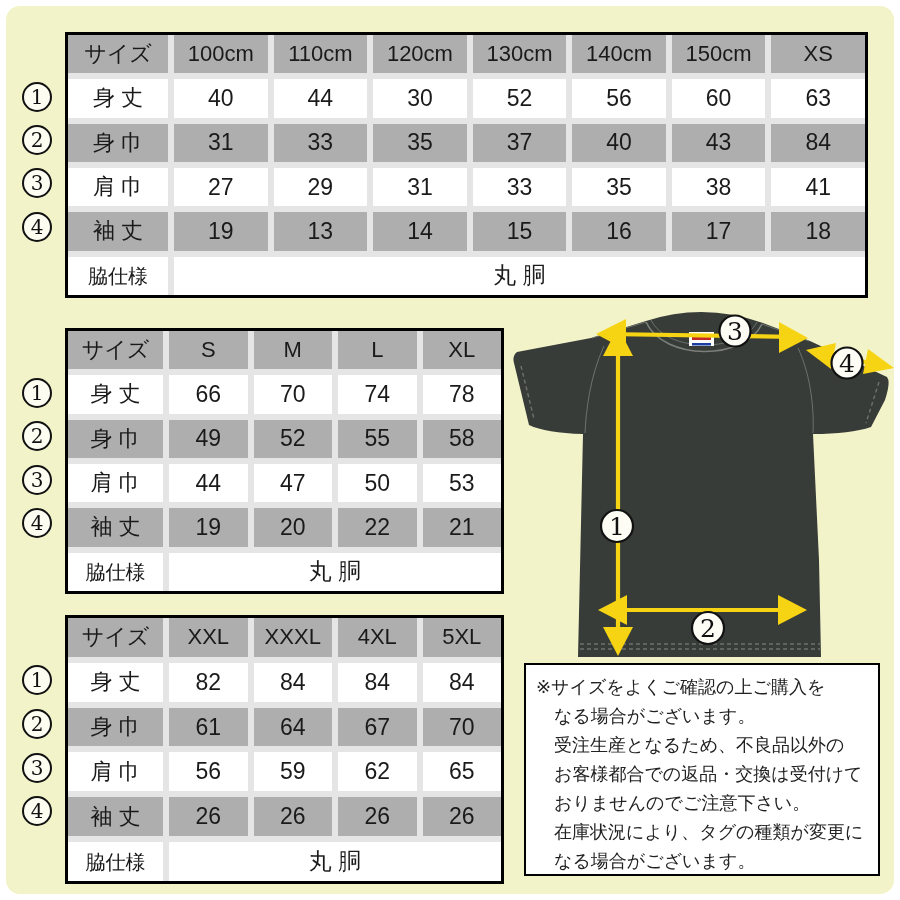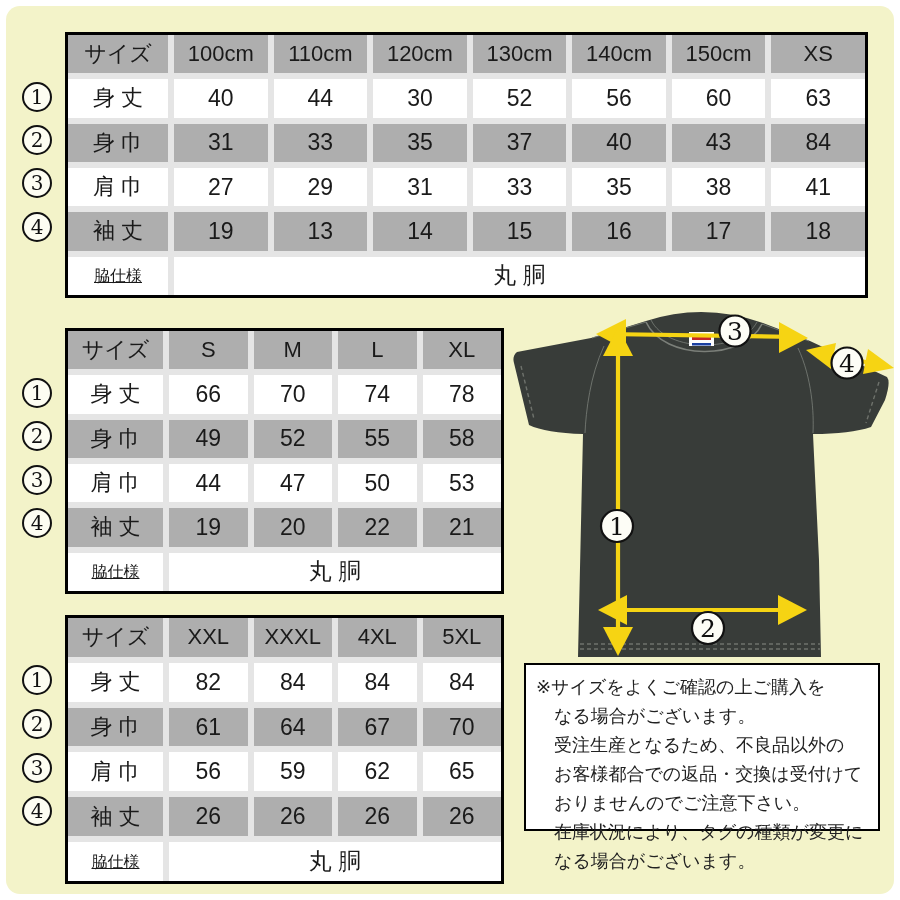--- a/index.html
+++ b/index.html
@@ -18,21 +18,21 @@
   .t1{left:65px;top:32px;width:797px;height:260px;grid-template-columns:100px repeat(7,1fr);}
   .t2{left:65px;top:328px;width:433px;height:260px;grid-template-columns:95px repeat(4,1fr);}
   .t3{left:65px;top:615px;width:433px;height:263px;grid-template-columns:95px repeat(4,1fr);}
   .cell{
     background:#fff;display:flex;align-items:center;justify-content:center;
     font-size:23px;line-height:1;
   }
   .cell.gray{background:#aeaeae;}
   .cell.hd{font-size:22px;}
   .cell.lab{font-size:22px;}
-  .cell.side{font-size:16px;text-decoration:underline;}
+  .cell.side{font-size:20px;}
   .cell.merge{grid-column:2 / -1;}
 
   
   .mnum{
     position:absolute;left:22px;width:30px;height:30px;border-radius:50%;
     background:#fdfdf2;border:2px solid #111;box-sizing:border-box;
     display:flex;align-items:center;justify-content:center;
     font-family:"DejaVu Serif","Liberation Serif",serif;font-size:20px;color:#111;
   }
 
@@ -44,21 +44,21 @@
   .arrow-line{stroke:#f6d413;stroke-width:4.2;fill:none;}
   .arrow-head{fill:#f6d413;}
   .badge{fill:#fdfdf6;stroke:#111;stroke-width:2.2;}
   .badge-txt{
     font-family:"DejaVu Serif","Liberation Serif",serif;font-size:25px;fill:#111;
     text-anchor:middle;
   }
 
   
   .notice{
-    position:absolute;left:524px;top:663px;width:356px;height:168px;
+    position:absolute;left:524px;top:663px;width:356px;height:213px;
     background:#fff;border:2px solid #000;box-sizing:border-box;
     padding:8px 6px 0 10px;font-size:18px;line-height:29px;color:#222;
   }
   .notice .nline{padding-left:18px;white-space:nowrap;}
   .notice .nline.first{padding-left:0;}
 </style>
 </head>
 <body>
 
 <div class="canvas"></div>

